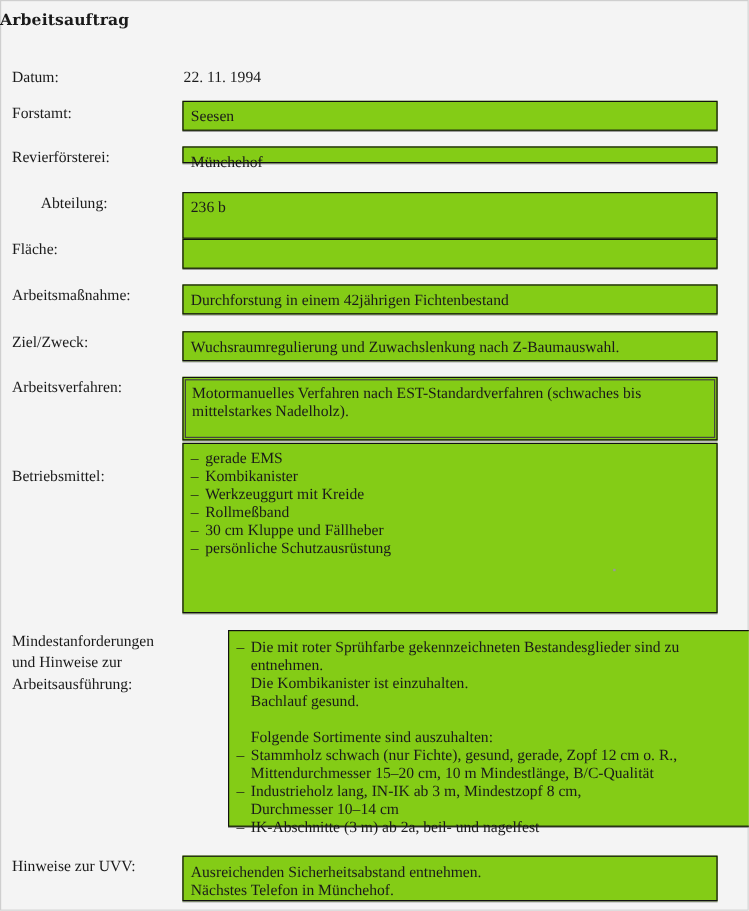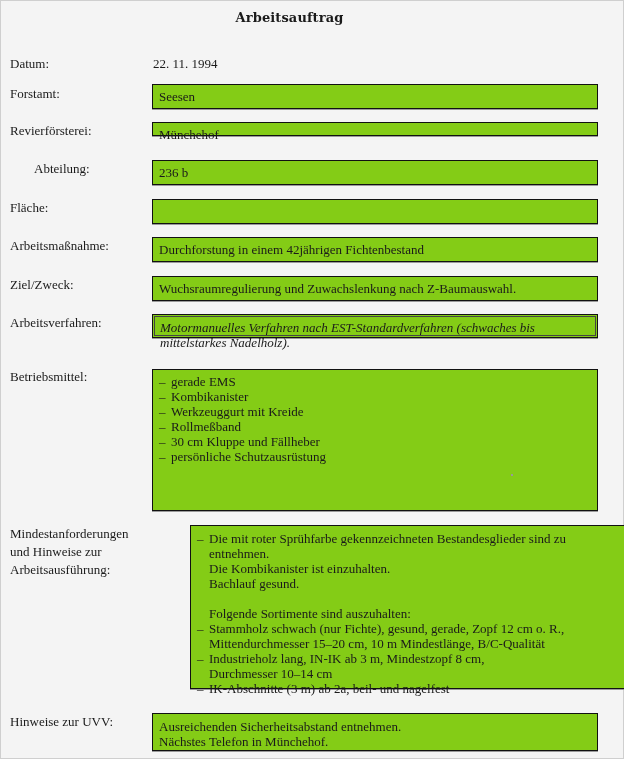--- a/index.html
+++ b/index.html
@@ -21,21 +21,20 @@
       width: 622px;
       height: 757px;
       border: 1px solid #cfcfcf;
       background: #f4f4f4;
     }
     .title {
       position: absolute;
       left: 0;
       width: 579px;
       top: 10px;
-      text-align: center;
       font-weight: bold;
       font-size: 13px;
       letter-spacing: 0.1px;
     }
     .label {
       position: absolute;
       left: 10px;
       font-size: 13px;
       line-height: 18px;
       font-family: "Liberation Serif", "DejaVu Serif", serif;
@@ -100,45 +99,45 @@
 <div class="box" style="top:84px;height:25px;">
   <span>Seesen</span>
 </div>
 
 <div class="label" style="top:122px;">Revierförsterei:</div>
 <div class="box" style="top:122px;height:14px;">
   <span>Münchehof</span>
 </div>
 
 <div class="label" style="top:160px;margin-left:24px;">Abteilung:</div>
-<div class="box" style="top:160px;height:25px;">
+<div class="box" style="top:160px;height:39px;">
   <span>236 b</span>
 </div>
 
 <div class="label" style="top:199px;">Fläche:</div>
 <div class="box" style="top:199px;height:25px;">
   <span></span>
 </div>
 
 <div class="label" style="top:237px;">Arbeitsmaßnahme:</div>
 <div class="box" style="top:237px;height:25px;">
   <span>Durchforstung in einem 42jährigen Fichtenbestand</span>
 </div>
 
 <div class="label" style="top:276px;">Ziel/Zweck:</div>
 <div class="box" style="top:276px;height:25px;">
   <span>Wuchsraumregulierung und Zuwachslenkung nach Z-Baumauswahl.</span>
 </div>
 
 <div class="label" style="top:314px;">Arbeitsverfahren:</div>
-<div class="box double" style="top:314px;height:24px;font-style:italic;">
+<div class="box double" style="top:314px;height:53px;">
   <span>Motormanuelles Verfahren nach EST-Standardverfahren (schwaches bis mittelstarkes Nadelholz).</span>
 </div>
 
-<div class="label" style="top:368px;text-align:center;">Betriebsmittel:</div>
+<div class="label" style="top:388px;text-align:center;">Betriebsmittel:</div>
 <div class="box" style="top:369px;height:142px;">
   <ul class="list">
     <li class="dash">gerade EMS</li>
     <li class="dash">Kombikanister</li>
     <li class="dash">Werkzeuggurt mit Kreide</li>
     <li class="dash">Rollmeßband</li>
     <li class="dash">30 cm Kluppe und Fällheber</li>
     <li class="dash">persönliche Schutzausrüstung</li>
   </ul>
   <span class="speck" style="left:358px;top:104px;"></span>

